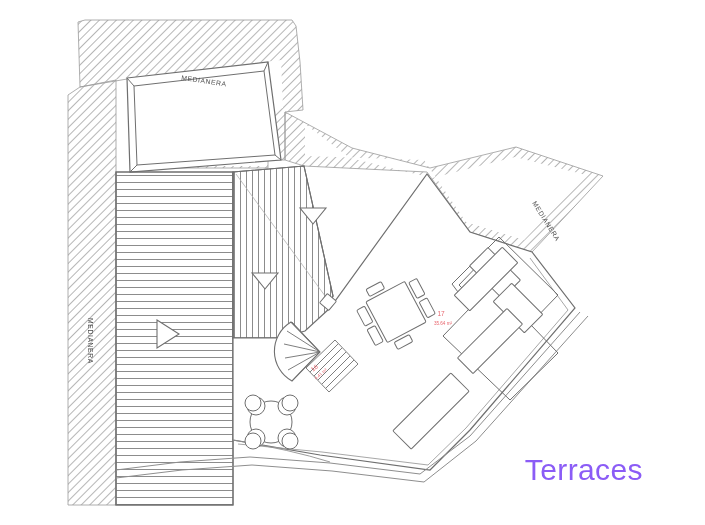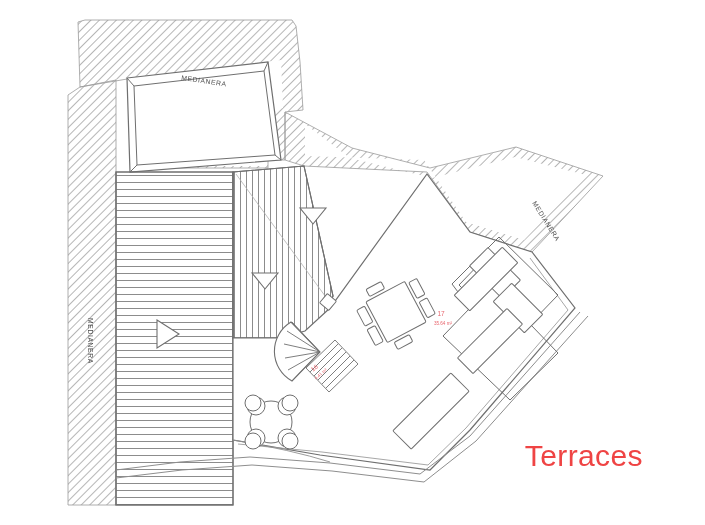--- a/index.html
+++ b/index.html
@@ -22,25 +22,25 @@
   #plan-svg {
     position: absolute;
     top: 0; left: 0;
     width: 705px;
     height: 525px;
     display: block;
   }
   .plan-title {
     position: absolute;
     right: 62px;
-    bottom: 52px;
+    bottom: 38px;
     font-family: "Liberation Sans", sans-serif;
     font-size: 30px;
     font-weight: 400;
-    color: #ef4444;
+    color: #8b5cf6;
     letter-spacing: 0.4px;
     white-space: nowrap;
     user-select: none;
   }
 </style>
 </head>
 <body>
 
 <div id="plan-root">
 

